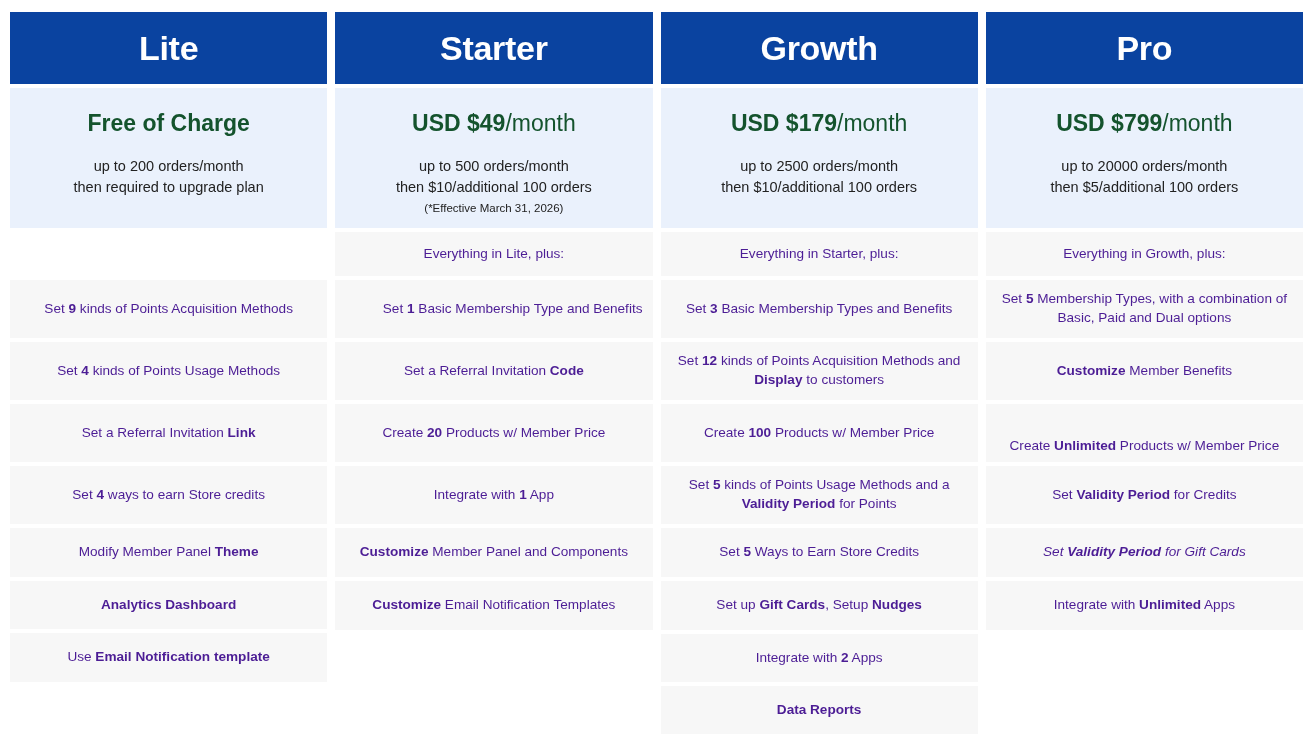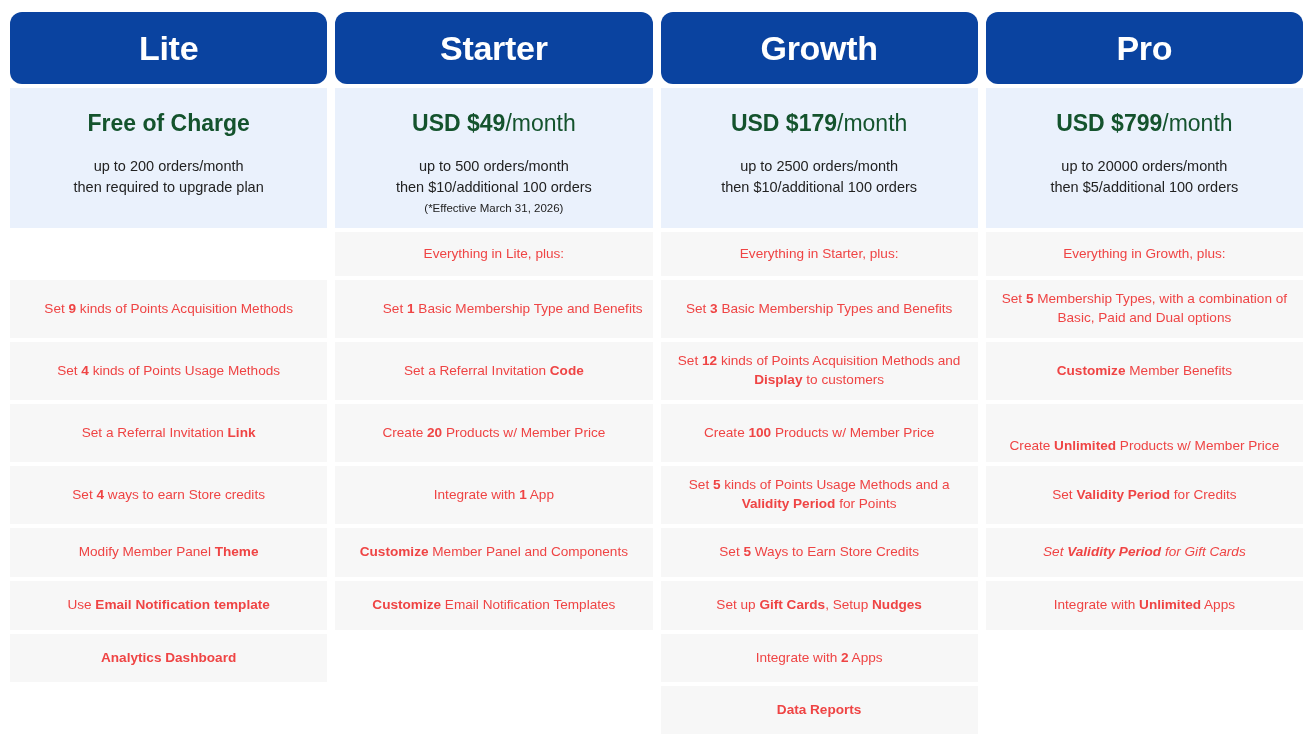--- a/index.html
+++ b/index.html
@@ -35,21 +35,20 @@
   .plan-header {
     background: #0A43A0;
     color: #ffffff;
     height: 72px;
     display: flex;
     align-items: center;
     justify-content: center;
     font-size: 34px;
     font-weight: bold;
     letter-spacing: -0.3px;
-    border-radius: 12px;
   }
 
   .plan-price-band {
     background: #EAF1FC;
     height: 140px;
     display: flex;
     flex-direction: column;
     align-items: center;
     justify-content: flex-start;
     padding-top: 22px;
@@ -82,21 +81,21 @@
 
   .feature-cell {
     background: #F7F7F7;
     min-height: 44px;
     display: flex;
     align-items: center;
     justify-content: center;
     text-align: center;
     font-size: 13.6px;
     line-height: 1.38;
-    color: #ef4444;
+    color: #4c1d95;
     padding: 6px 10px;
     box-sizing: border-box;
   }
   .feature-cell.empty {
     background: transparent;
   }
   .feature-cell b {
     font-weight: bold;
   }
   .feature-cell .cell-inner {
@@ -125,25 +124,25 @@
       </div>
       <div class="feature-cell" style="height: 58px;">
         <span class="cell-inner">Set a Referral Invitation <b>Link</b></span>
       </div>
       <div class="feature-cell" style="height: 58px;">
         <span class="cell-inner">Set <b>4</b> ways to earn Store credits</span>
       </div>
       <div class="feature-cell" style="height: 49px;">
         <span class="cell-inner">Modify Member Panel <b>Theme</b></span>
       </div>
-      <div class="feature-cell" style="height: 49px;">
-        <span class="cell-inner">Use <b>Email Notification template</b></span>
-      </div>
       <div class="feature-cell" style="height: 48px;">
         <span class="cell-inner"><b>Analytics Dashboard</b></span>
+      </div>
+      <div class="feature-cell" style="height: 49px;">
+        <span class="cell-inner">Use <b>Email Notification template</b></span>
       </div>
     </div>
     <div class="plan-column">
       <div class="plan-header">
         <span>Starter</span>
       </div>
       <div class="plan-price-band">
         <div class="price-main"><span>USD $49</span><span class="price-suffix">/month</span></div>
         <div class="price-note">up to 500 orders/month</div>
         <div class="price-note">then $10/additional 100 orders</div>

